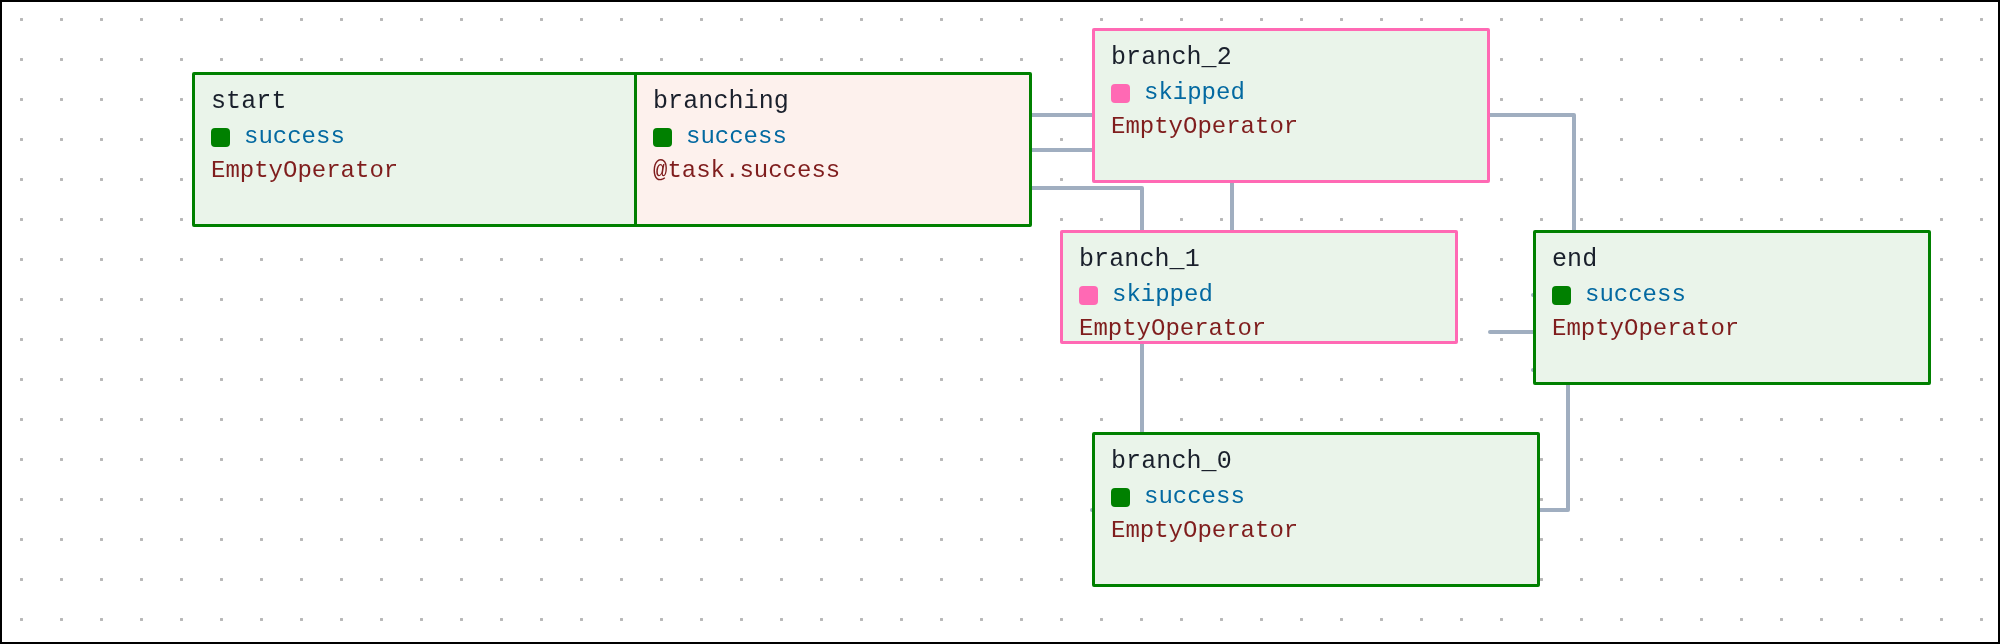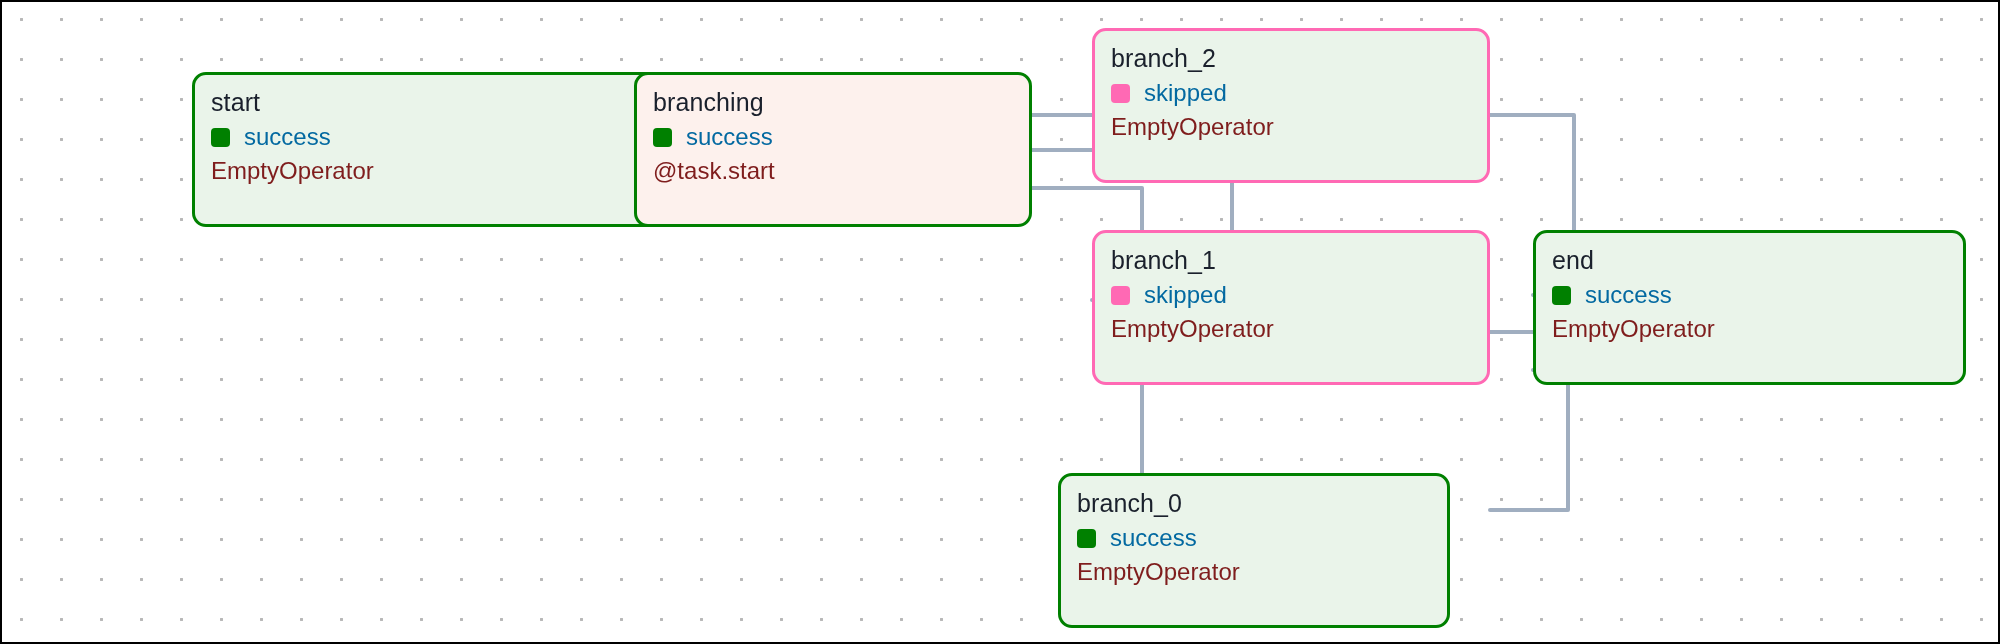--- a/index.html
+++ b/index.html
@@ -31,25 +31,26 @@
     left: 0;
     top: 0;
     width: 2000px;
     height: 644px;
     pointer-events: none;
   }
 
   .node {
     position: absolute;
     box-sizing: border-box;
-    border-radius: 14px;
+    border-radius: 2px;
     border-style: solid;
     border-width: 3px;
     padding: 11px 32px 0 16px;
     overflow: hidden;
+    font-family: Liberation Mono, monospace;
   }
 
   .node-title {
     font-size: 25px;
     line-height: 32px;
     color: #1a202c;
     letter-spacing: 0.1px;
     white-space: nowrap;
   }
 
@@ -106,47 +107,47 @@
           <span class="node-state-label">success</span>
         </div>
         <div class="node-operator">EmptyOperator</div>
       </div>
       <div class="node" style="left: 632px; top: 70px; width: 398px; height: 155px; border-color: rgb(0, 128, 0); background: rgb(253, 241, 237);">
         <div class="node-title">branching</div>
         <div class="node-state-row">
           <span class="state-swatch" style="background: rgb(0, 128, 0);"></span>
           <span class="node-state-label">success</span>
         </div>
-        <div class="node-operator">@task.start</div>
+        <div class="node-operator">@task.success</div>
       </div>
       <div class="node" style="left: 1090px; top: 26px; width: 398px; height: 155px; border-color: rgb(255, 105, 180); background: rgb(234, 244, 234);">
         <div class="node-title">branch_2</div>
         <div class="node-state-row">
           <span class="state-swatch" style="background: rgb(255, 105, 180);"></span>
           <span class="node-state-label">skipped</span>
         </div>
         <div class="node-operator">EmptyOperator</div>
       </div>
-      <div class="node" style="left: 1090px; top: 228px; width: 398px; height: 155px; border-color: rgb(255, 105, 180); background: rgb(234, 244, 234);">
+      <div class="node" style="left: 1058px; top: 228px; width: 398px; height: 114px; border-color: rgb(255, 105, 180); background: rgb(234, 244, 234);">
         <div class="node-title">branch_1</div>
         <div class="node-state-row">
           <span class="state-swatch" style="background: rgb(255, 105, 180);"></span>
           <span class="node-state-label">skipped</span>
         </div>
         <div class="node-operator">EmptyOperator</div>
       </div>
-      <div class="node" style="left: 1056px; top: 430px; width: 392px; height: 155px; border-color: rgb(0, 128, 0); background: rgb(234, 244, 234); margin-top: 41px;">
+      <div class="node" style="left: 1090px; top: 430px; width: 448px; height: 155px; border-color: rgb(0, 128, 0); background: rgb(234, 244, 234);">
         <div class="node-title">branch_0</div>
         <div class="node-state-row">
           <span class="state-swatch" style="background: rgb(0, 128, 0);"></span>
           <span class="node-state-label">success</span>
         </div>
         <div class="node-operator">EmptyOperator</div>
       </div>
-      <div class="node" style="left: 1531px; top: 228px; width: 433px; height: 155px; border-color: rgb(0, 128, 0); background: rgb(234, 244, 234);">
+      <div class="node" style="left: 1531px; top: 228px; width: 398px; height: 155px; border-color: rgb(0, 128, 0); background: rgb(234, 244, 234);">
         <div class="node-title">end</div>
         <div class="node-state-row">
           <span class="state-swatch" style="background: rgb(0, 128, 0);"></span>
           <span class="node-state-label">success</span>
         </div>
         <div class="node-operator">EmptyOperator</div>
       </div>
     </div>
 
 </div>

